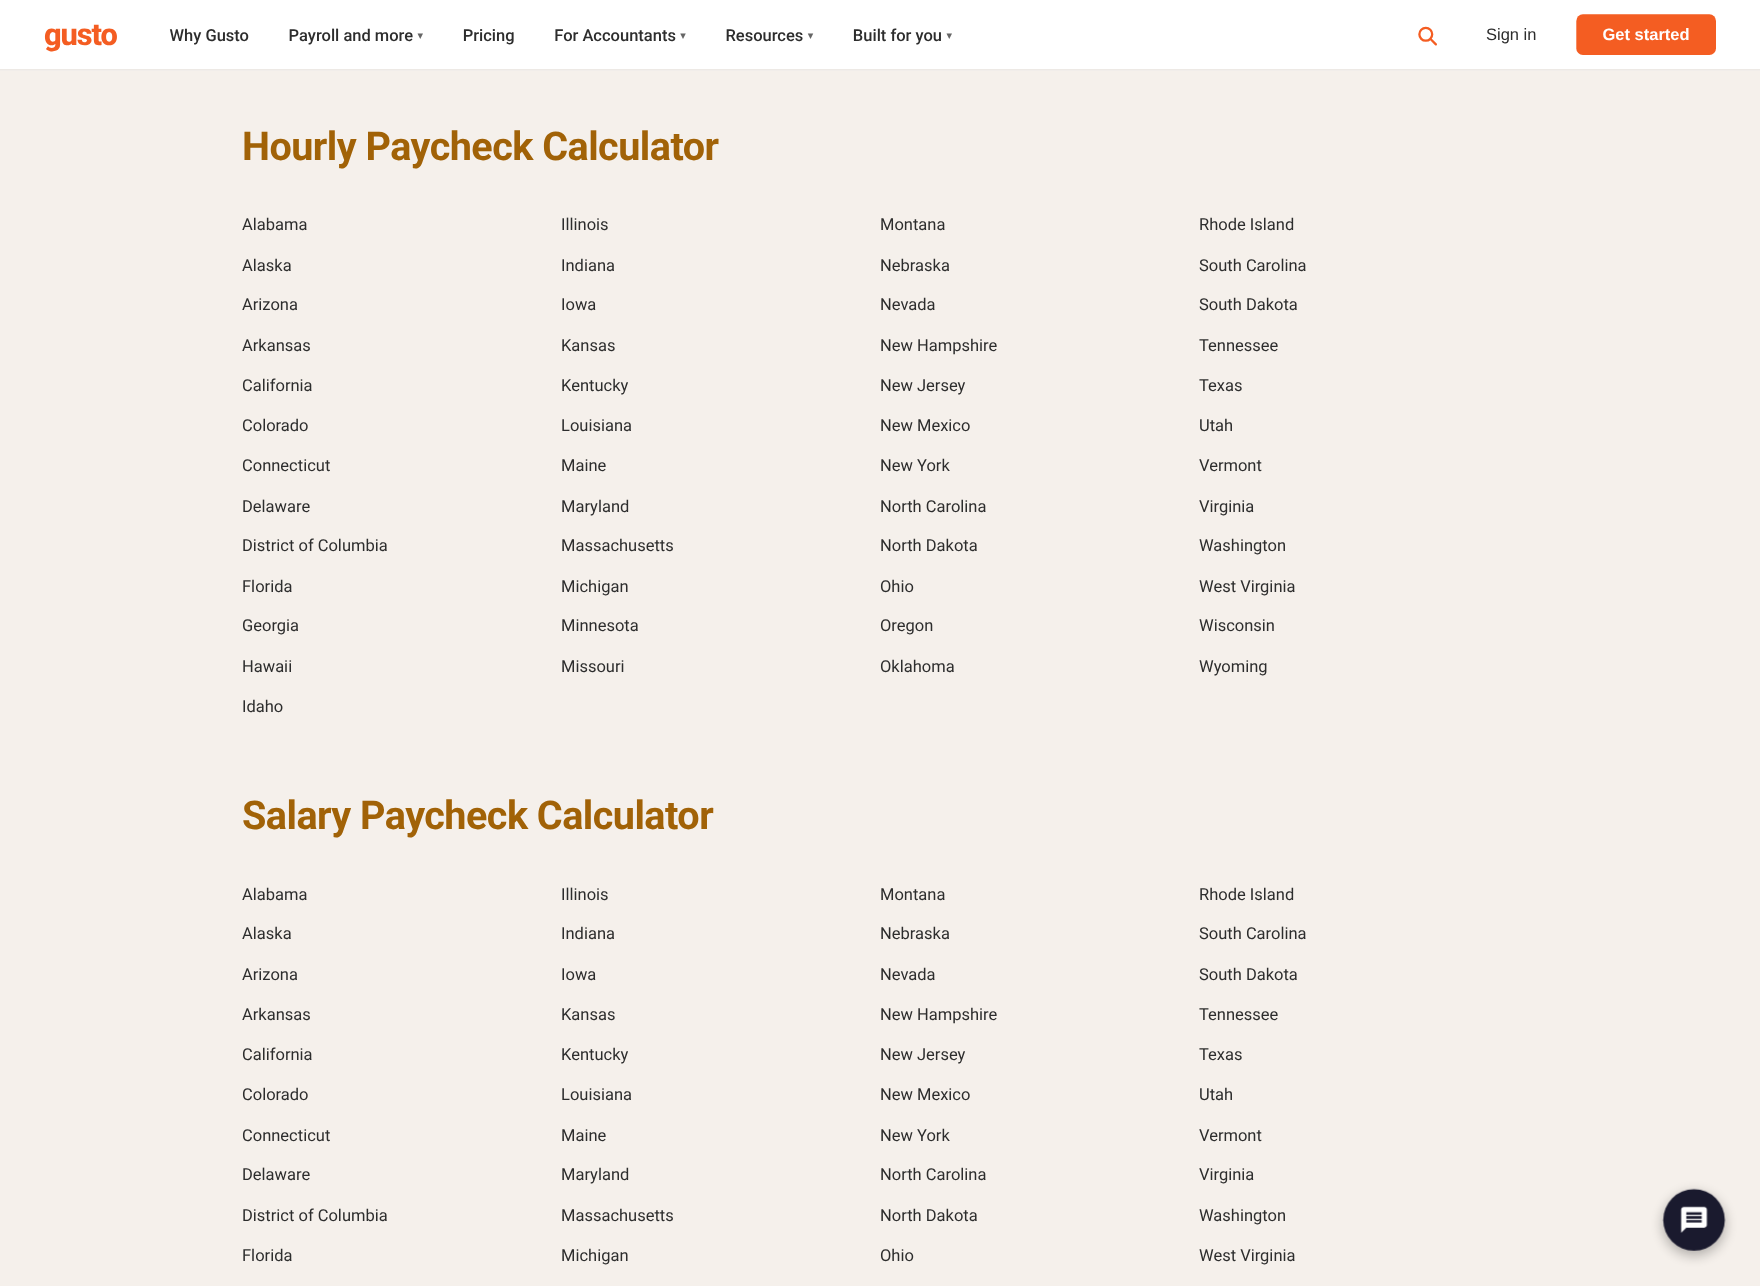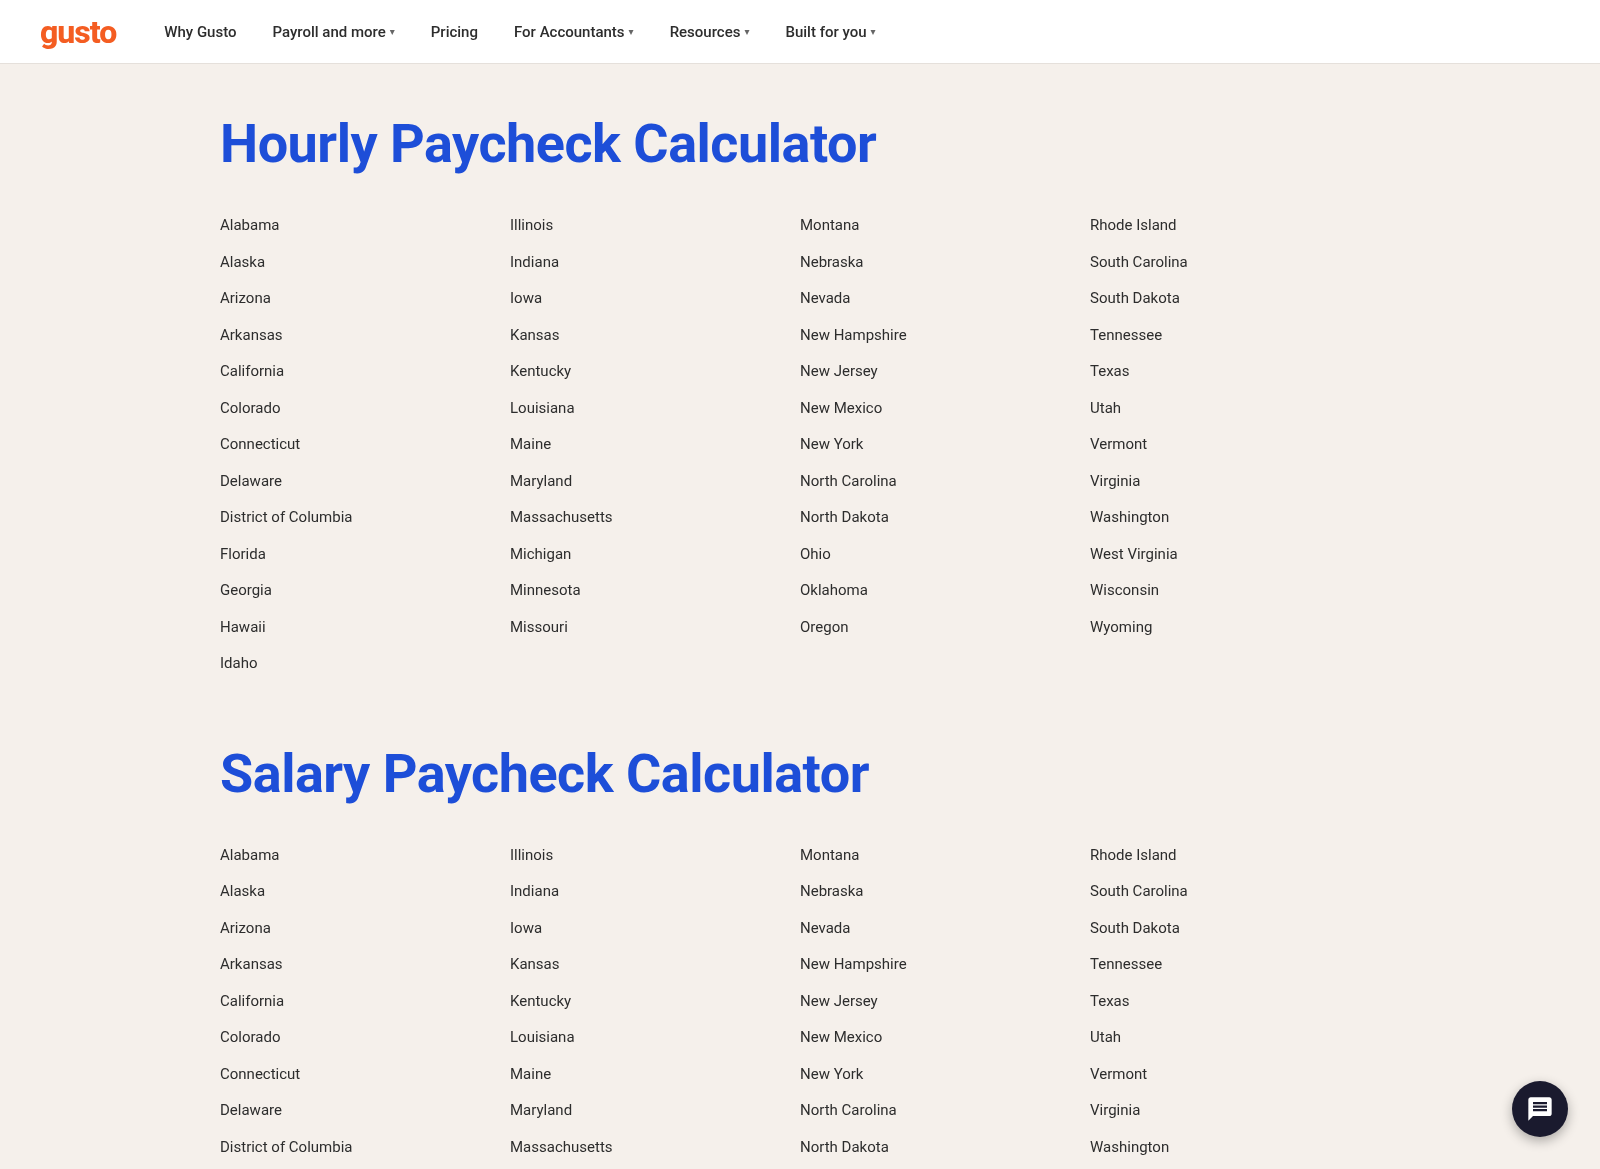--- a/index.html
+++ b/index.html
@@ -26,21 +26,21 @@
       position: sticky;
       top: 0;
       z-index: 100;
     }
 
     .nav-logo {
       margin-right: 36px;
     }
 
     .logo-text {
-      font-size: 32px;
+      font-size: 28px;
       font-weight: 800;
       color: #f45d22;
       letter-spacing: -1px;
     }
 
     .nav-links {
       display: flex;
       align-items: center;
       gap: 12px;
       flex: 1;
@@ -109,23 +109,23 @@
       max-width: 1280px;
       margin: 0 auto;
       padding: 48px 60px 80px;
     }
 
     .section {
       margin-bottom: 60px;
     }
 
     .section-title {
-      font-size: 54px;
+      font-size: 36px;
       font-weight: 700;
-      color: #1d4ed8;
+      color: #a16207;
       margin-bottom: 32px;
       letter-spacing: -0.5px;
     }
 
     .states-grid {
       display: grid;
       grid-template-columns: repeat(4, 1fr);
       gap: 0;
     }
 
@@ -193,20 +193,30 @@
       </a>
       <a class="nav-link" href="#">
         <span>Resources</span>
         <span class="chevron">▾</span>
       </a>
       <a class="nav-link" href="#">
         <span>Built for you</span>
         <span class="chevron">▾</span>
       </a>
     </div>
+  <div class="nav-actions">
+    <div class="search-icon">
+      <svg viewBox="0 0 24 24" width="20" height="20" fill="none" stroke="#f45d22" stroke-width="2.5" stroke-linecap="round" stroke-linejoin="round">
+        <circle cx="11" cy="11" r="7"></circle>
+        <line x1="17" y1="17" x2="22" y2="22"></line>
+      </svg>
+    </div>
+    <button class="sign-in-btn">Sign in</button>
+    <button class="get-started-btn">Get started</button>
+  </div>
 </nav>
 
 <main class="main-content">
 
 <section class="section">
       <h2 class="section-title">Hourly Paycheck Calculator</h2>
       <div class="states-grid">
         <div class="states-column">
           <a class="state-link" href="#">Alabama</a>
           <a class="state-link" href="#">Alaska</a>
@@ -240,22 +250,22 @@
           <a class="state-link" href="#">Montana</a>
           <a class="state-link" href="#">Nebraska</a>
           <a class="state-link" href="#">Nevada</a>
           <a class="state-link" href="#">New Hampshire</a>
           <a class="state-link" href="#">New Jersey</a>
           <a class="state-link" href="#">New Mexico</a>
           <a class="state-link" href="#">New York</a>
           <a class="state-link" href="#">North Carolina</a>
           <a class="state-link" href="#">North Dakota</a>
           <a class="state-link" href="#">Ohio</a>
+          <a class="state-link" href="#">Oregon</a>
           <a class="state-link" href="#">Oklahoma</a>
-          <a class="state-link" href="#">Oregon</a>
         </div>
         <div class="states-column">
           <a class="state-link" href="#">Rhode Island</a>
           <a class="state-link" href="#">South Carolina</a>
           <a class="state-link" href="#">South Dakota</a>
           <a class="state-link" href="#">Tennessee</a>
           <a class="state-link" href="#">Texas</a>
           <a class="state-link" href="#">Utah</a>
           <a class="state-link" href="#">Vermont</a>
           <a class="state-link" href="#">Virginia</a>

